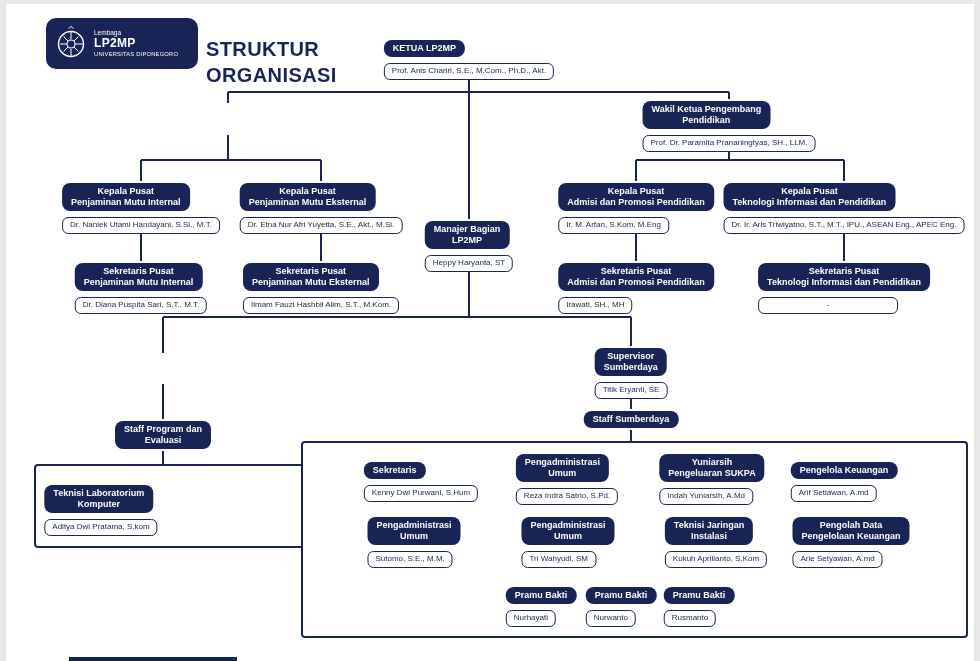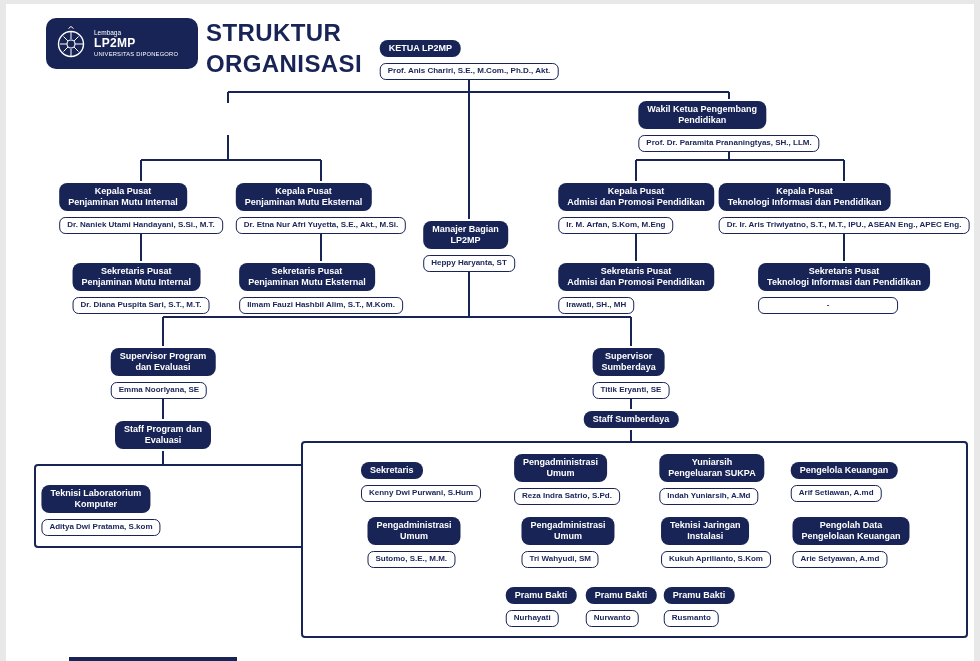--- a/index.html
+++ b/index.html
@@ -14,22 +14,22 @@
     position: absolute; left: 40px; top: 14px; width: 152px; height: 51px;
     background: var(--navy); border-radius: 10px;
     display: flex; align-items: center; gap: 7px; padding: 0 9px;
   }
   .logo-emblem { flex: 0 0 auto; }
   .logo-text { color: #fff; line-height: 1.15; }
   .logo-line1 { font-size: 6.5px; font-weight: 400; }
   .logo-line2 { font-size: 12px; font-weight: 800; letter-spacing: .3px; }
   .logo-line3 { font-size: 5.8px; font-weight: 400; margin-top: 1px; letter-spacing: .2px; }
   .page-title {
-    position: absolute; left: 200px; top: 13px;
-    color: var(--navy); font-size: 24px; font-weight: 800;
+    position: absolute; left: 200px; top: 32px;
+    color: var(--navy); font-size: 20px; font-weight: 800;
     line-height: 1.3; letter-spacing: .4px; white-space: pre-line;
   }
   
   svg.connectors { position: absolute; left: 0; top: 0; z-index: 0; }
   .group-outline {
     position: absolute; border: 2px solid var(--navy);
     border-radius: 4px; background: #ffffff; z-index: 1;
   }
   
   .node {
@@ -40,21 +40,21 @@
     position: relative; z-index: 2;
     background: var(--navy); color: #ffffff;
     font-size: 9px; font-weight: 700; line-height: 1.22;
     text-align: center; white-space: pre;
     padding: 3px 9px; border-radius: 8px;
     box-shadow: 0 0 0 2px #ffffff;
   }
   .node-person {
     position: relative; z-index: 1; margin-top: -4px;
     background: #ffffff; border: 1.5px solid var(--navy);
-    color: var(--navy); font-size: 8px; font-weight: 700;
+    color: var(--navy); font-size: 8px; font-weight: 400;
     line-height: 1.2; text-align: center; white-space: pre;
     padding: 2.5px 7px; border-radius: 6px;
   }
   .footer-bar {
     position: absolute; left: 63px; top: 653px; width: 168px; height: 10px;
     background: var(--navy);
   }
 </style>
 </head>
 <body>
@@ -157,25 +157,20 @@
     <div class="node" style="left: 630px; top: 259px;">
       <div class="node-title">Sekretaris Pusat
 Admisi dan Promosi Pendidikan</div>
       <div class="node-person">Irawati, SH., MH</div>
     </div>
     <div class="node" style="left: 838px; top: 259px;">
       <div class="node-title">Sekretaris Pusat
 Teknologi Informasi dan Pendidikan</div>
       <div class="node-person" style="min-width: 140px;">-</div>
     </div>
-    <div class="node" style="left: 157px; top: 344px;">
-      <div class="node-title">Supervisor Program
-dan Evaluasi</div>
-      <div class="node-person">Emma Noorlyana, SE</div>
-    </div>
     <div class="node" style="left: 625px; top: 344px;">
       <div class="node-title">Supervisor
 Sumberdaya</div>
       <div class="node-person">Titik Eryanti, SE</div>
     </div>
     <div class="node" style="left: 157px; top: 417px;">
       <div class="node-title">Staff Program dan
 Evaluasi</div>
     </div>
     <div class="node" style="left: 625px; top: 407px;">

